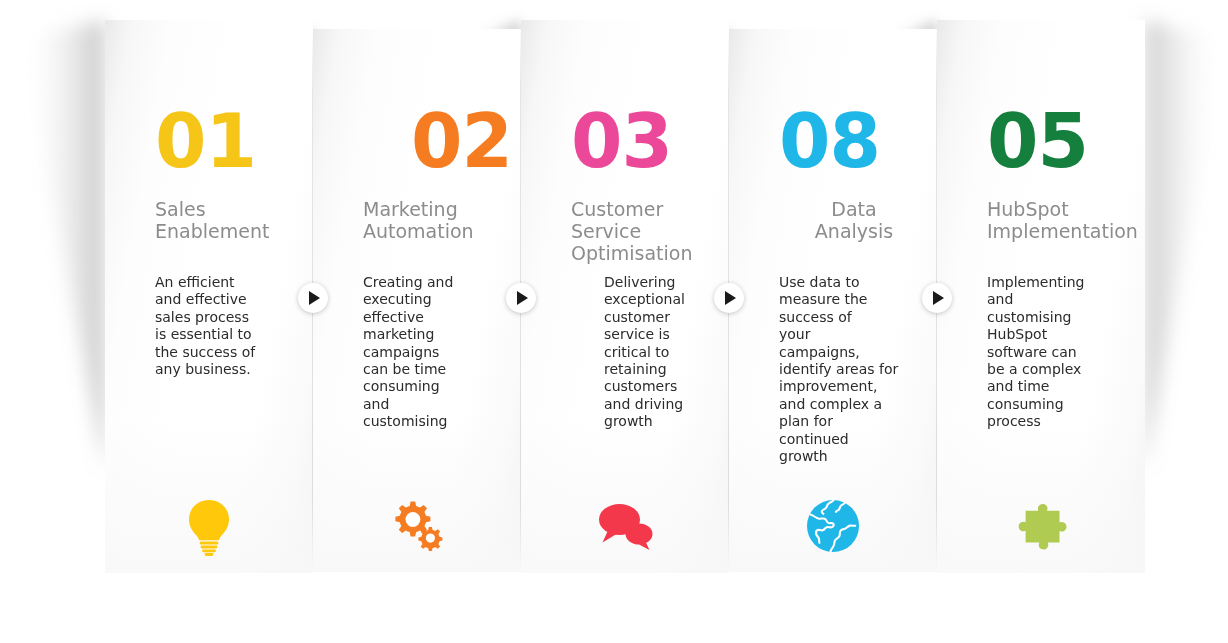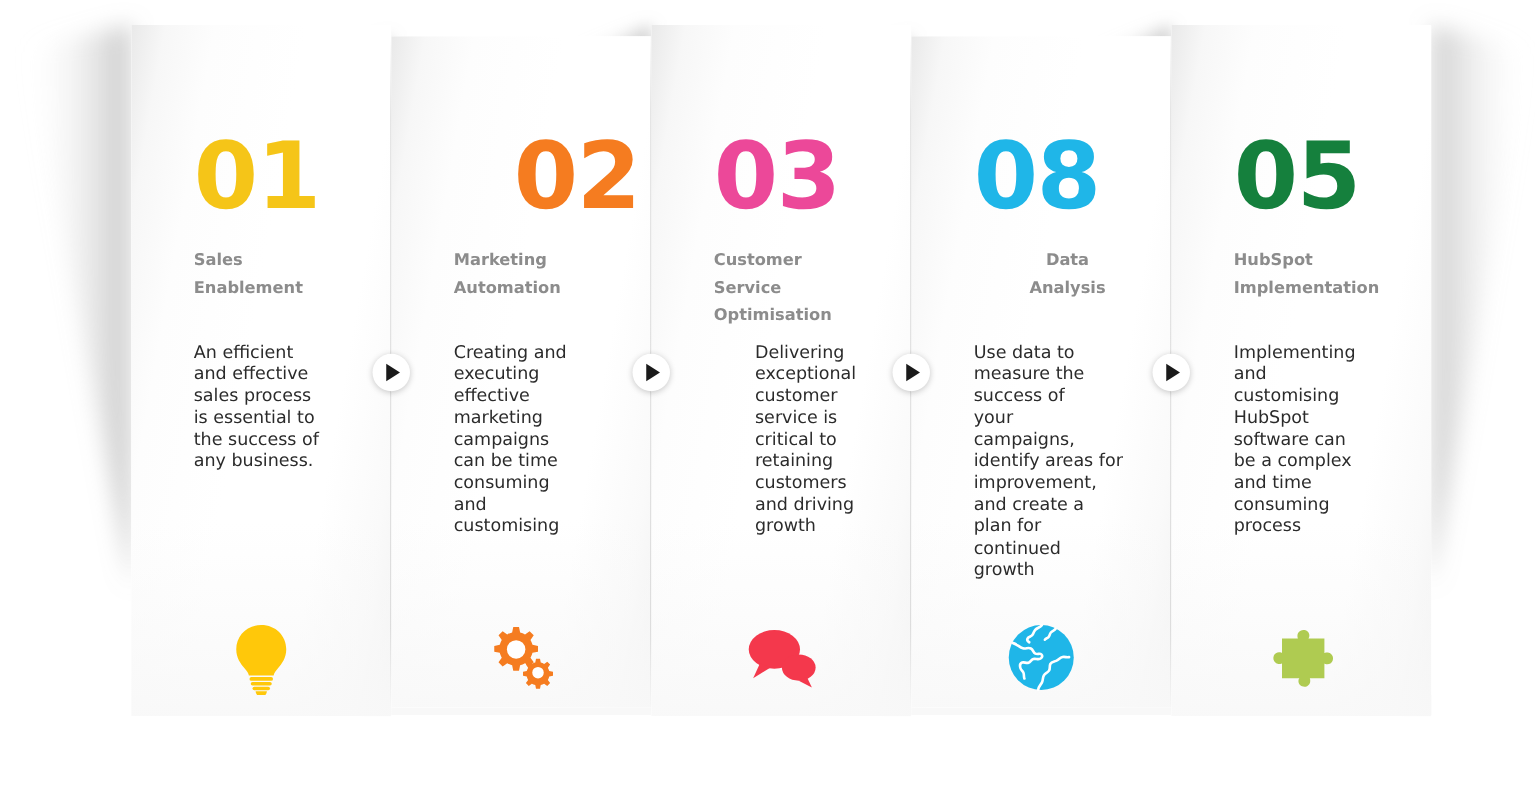--- a/index.html
+++ b/index.html
@@ -35,24 +35,24 @@
     position:absolute;
     font-family:"DejaVu Sans", sans-serif;
     font-weight:bold;
     font-size:74px;
     line-height:74px;
     letter-spacing:-1px;
   }
   .title{
     position:absolute;
     font-family:"DejaVu Sans", sans-serif;
-    font-size:13px;
+    font-size:19px;
     line-height:22px;
     color:#8c8c8c;
-    font-weight:700;
+    font-weight:400;
     white-space:pre-line;
   }
   .body{
     position:absolute;
     font-family:"DejaVu Sans", sans-serif;
     font-size:14px;
     line-height:17.4px;
     color:#2b2b2b;
     white-space:pre-line;
     font-weight:400;
@@ -218,21 +218,21 @@
       <div class="num" style="left:50px;top:75px;color:#1FB6E8;">08</div>
       <div class="title" style="left:50px;top:169px;width:150px;text-align:center;">Data
 Analysis</div>
       <div class="body" style="left:50px;top:245px;width:155px;">Use data to
 measure the
 success of
 your
 campaigns,
 identify areas for
 improvement,
-and create a
+and complex a
 plan for
 continued
 growth</div>
 
       <div class="icon" style="left:73px;top:466px;width:62px;height:62px;">
         <svg width="62" height="62" viewBox="0 0 62 62" xmlns="http://www.w3.org/2000/svg">
           <circle cx="31" cy="31" r="26" fill="#1FB6E8"></circle>
           <g fill="none" stroke="#ffffff" stroke-width="2.1" stroke-linejoin="round" stroke-linecap="round">
             <path d="M8.5 19.5 c3.5 1.0 5.0 3.4 7.8 4.1 2.6 0.7 4.0 -0.9 6.4 0.2 2.1 1.0 1.6 3.2 3.6 4.1 2.0 0.9 3.4 -0.6 4.8 0.6 1.4 1.2 0.3 3.0 -1.2 3.6 -1.9 0.8 -3.4 -0.5 -5.2 0.1 -1.9 0.6 -2.1 2.4 -3.9 3.0 -1.9 0.6 -3.3 -0.8 -5.1 -0.2 -1.9 0.7 -1.9 2.6 -1.4 4.4 0.5 1.8 1.8 2.2 2.5 3.9 0.6 1.6 0.1 2.9 0.7 4.5"></path>
             <path d="M28.5 56.8 c0.2 -2.6 2.0 -3.6 3.1 -5.9 1.0 -2.1 0.4 -3.6 1.5 -5.6 1.1 -2.0 2.9 -1.9 4.1 -3.8 1.2 -1.9 0.1 -3.4 1.1 -5.4 1.0 -1.9 2.8 -1.7 4.6 -2.4 2.2 -0.9 2.9 -2.6 5.2 -3.1 2.0 -0.4 3.4 0.6 5.2 0.1"></path>

